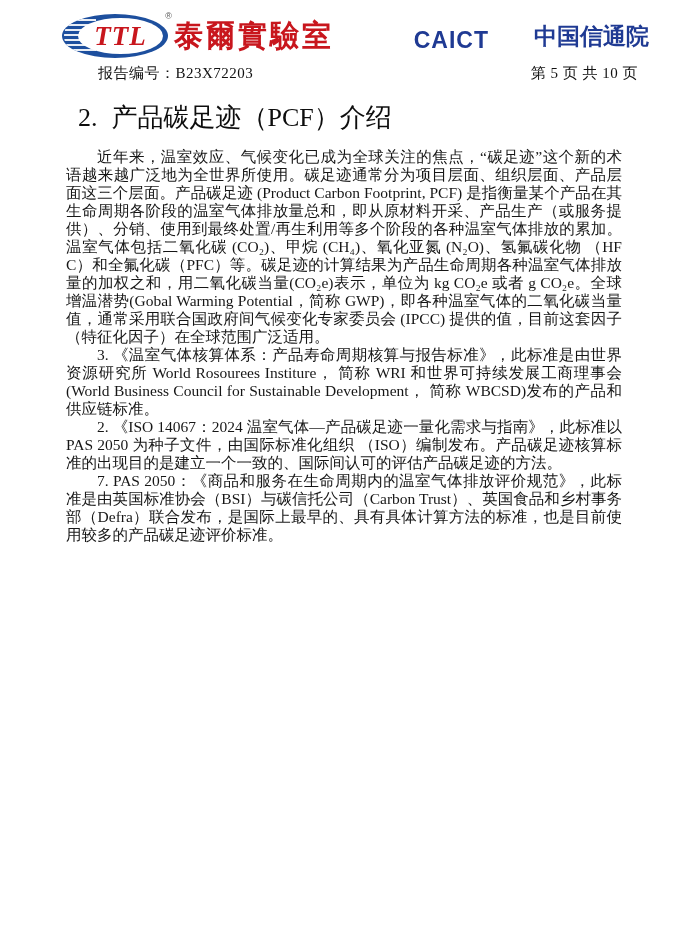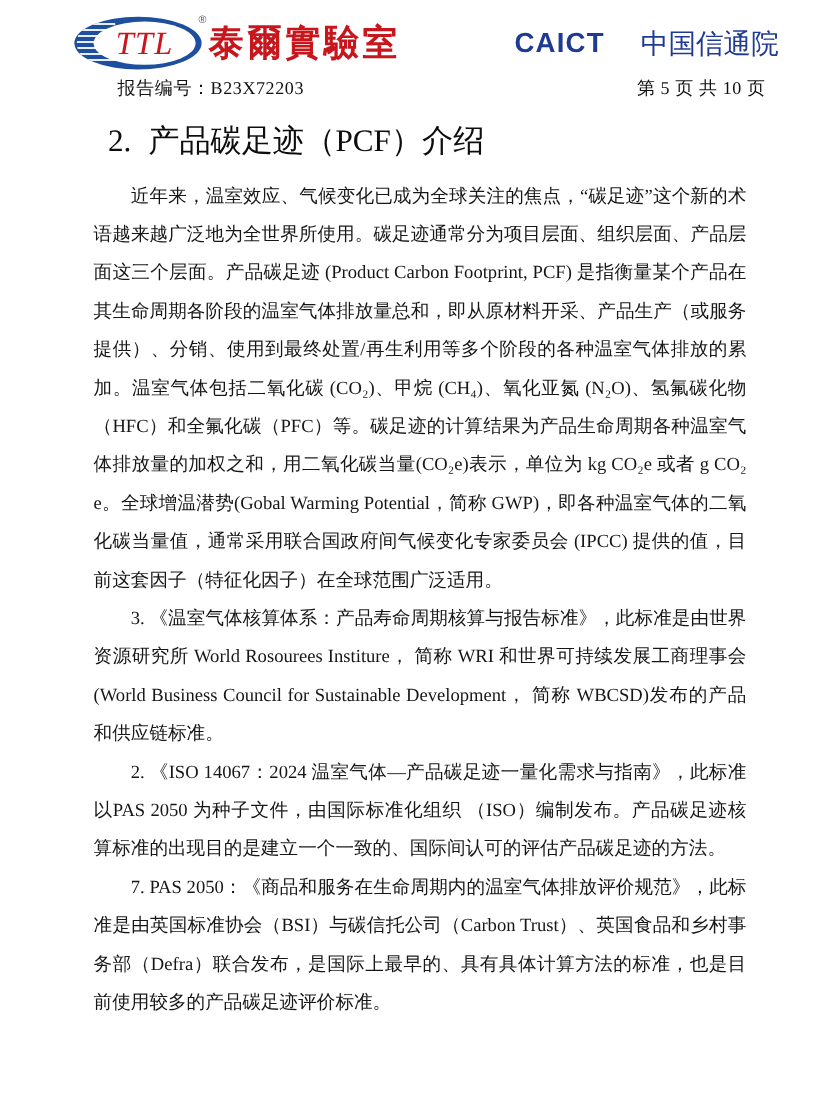--- a/index.html
+++ b/index.html
@@ -25,62 +25,62 @@
     position:absolute; left:2px; top:5px; bottom:5px; width:32px;
     background:repeating-linear-gradient(to bottom, rgba(255,255,255,.9) 0 2px, transparent 2px 5px);
     border-radius:50% 0 0 50%;
   }
   .ttl-inner {
     position:absolute; left:16px; right:5px; top:4px; bottom:4px;
     background:#fff; border-radius:50%;
     display:flex; align-items:center; justify-content:center;
   }
   .ttl-abbr {
-    color:#c8161d; font-style:italic; font-weight:normal;
+    color:#c8161d; font-style:italic; font-weight:bold;
     font-size:27px; letter-spacing:1px; line-height:1;
     font-family:"Liberation Serif","DejaVu Serif",serif;
   }
   .ttl-reg {
     position:absolute; top:-3px; right:-4px; font-size:9px; color:#555;
     font-family:"Liberation Sans","DejaVu Sans",sans-serif;
   }
   .ttl-cn {
     margin-left:6px; color:#c8161d; font-weight:bold; font-size:29px;
     letter-spacing:3px; line-height:1; white-space:nowrap;
     transform:scaleY(1.05);
   }
 
-  .caict-logo { display:flex; align-items:center; }
+  .caict-logo { display:flex; align-items:flex-end;gap:36px; }
   .caict-en-wrap { display:inline-block; margin-right:9px; }
   .caict-abbr {
     color:#1f3a93; font-weight:800; font-size:23px; letter-spacing:1px; line-height:1;
     font-family:"Liberation Sans","DejaVu Sans",sans-serif;
   }
   .caict-underline {
     height:3px; margin-top:2px;
     background:linear-gradient(to right, #1f3a93 0 70%, #f5a100 70% 100%);
   }
-  .caict-cn { color:#1f3a93; font-weight:400; font-size:23px; white-space:nowrap;margin-left:21px; }
+  .caict-cn { color:#1f3a93; font-weight:700; font-size:23px; white-space:nowrap; }
 
   .meta-row {
     display:flex; justify-content:space-between; align-items:center;
     padding:3px 57px 0 57px; font-size:15px; color:#111; height:20px;
     letter-spacing:0.5px;
     margin-left:41px;
   }
 
   
-  .main { padding:18px 73px 0 66px;margin-left:12px; }
+  .main { padding:18px 73px 0 66px; }
   .doc-title {
     margin:0 0 13px 12px; font-weight:400; font-size:26px; line-height:34px;
     color:#0d0d0d; white-space:nowrap;
   }
   .doc-title .num { margin-right:14px; }
   .doc-body p {
-    margin:0; font-size:15.5px; line-height:32px;
+    margin:0; font-size:15.5px; line-height:18px;
     text-align:justify; text-indent:2em; color:#161616;
     word-break:break-all;
   }
 </style>
 </head>
 <body>
 
 <div class="page">
 
   <div class="header-top">

